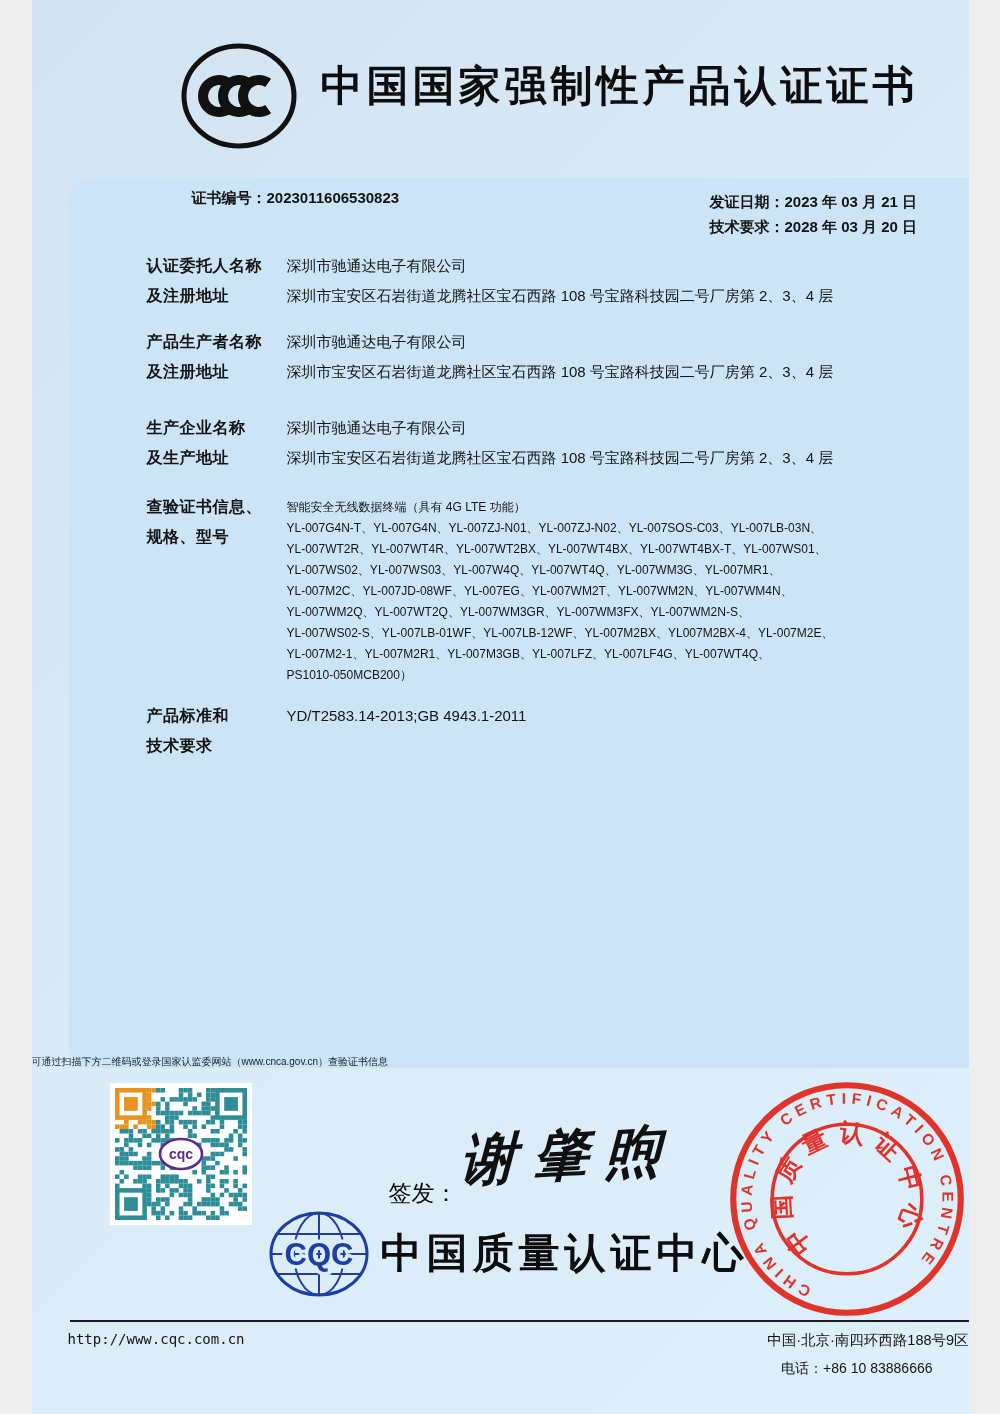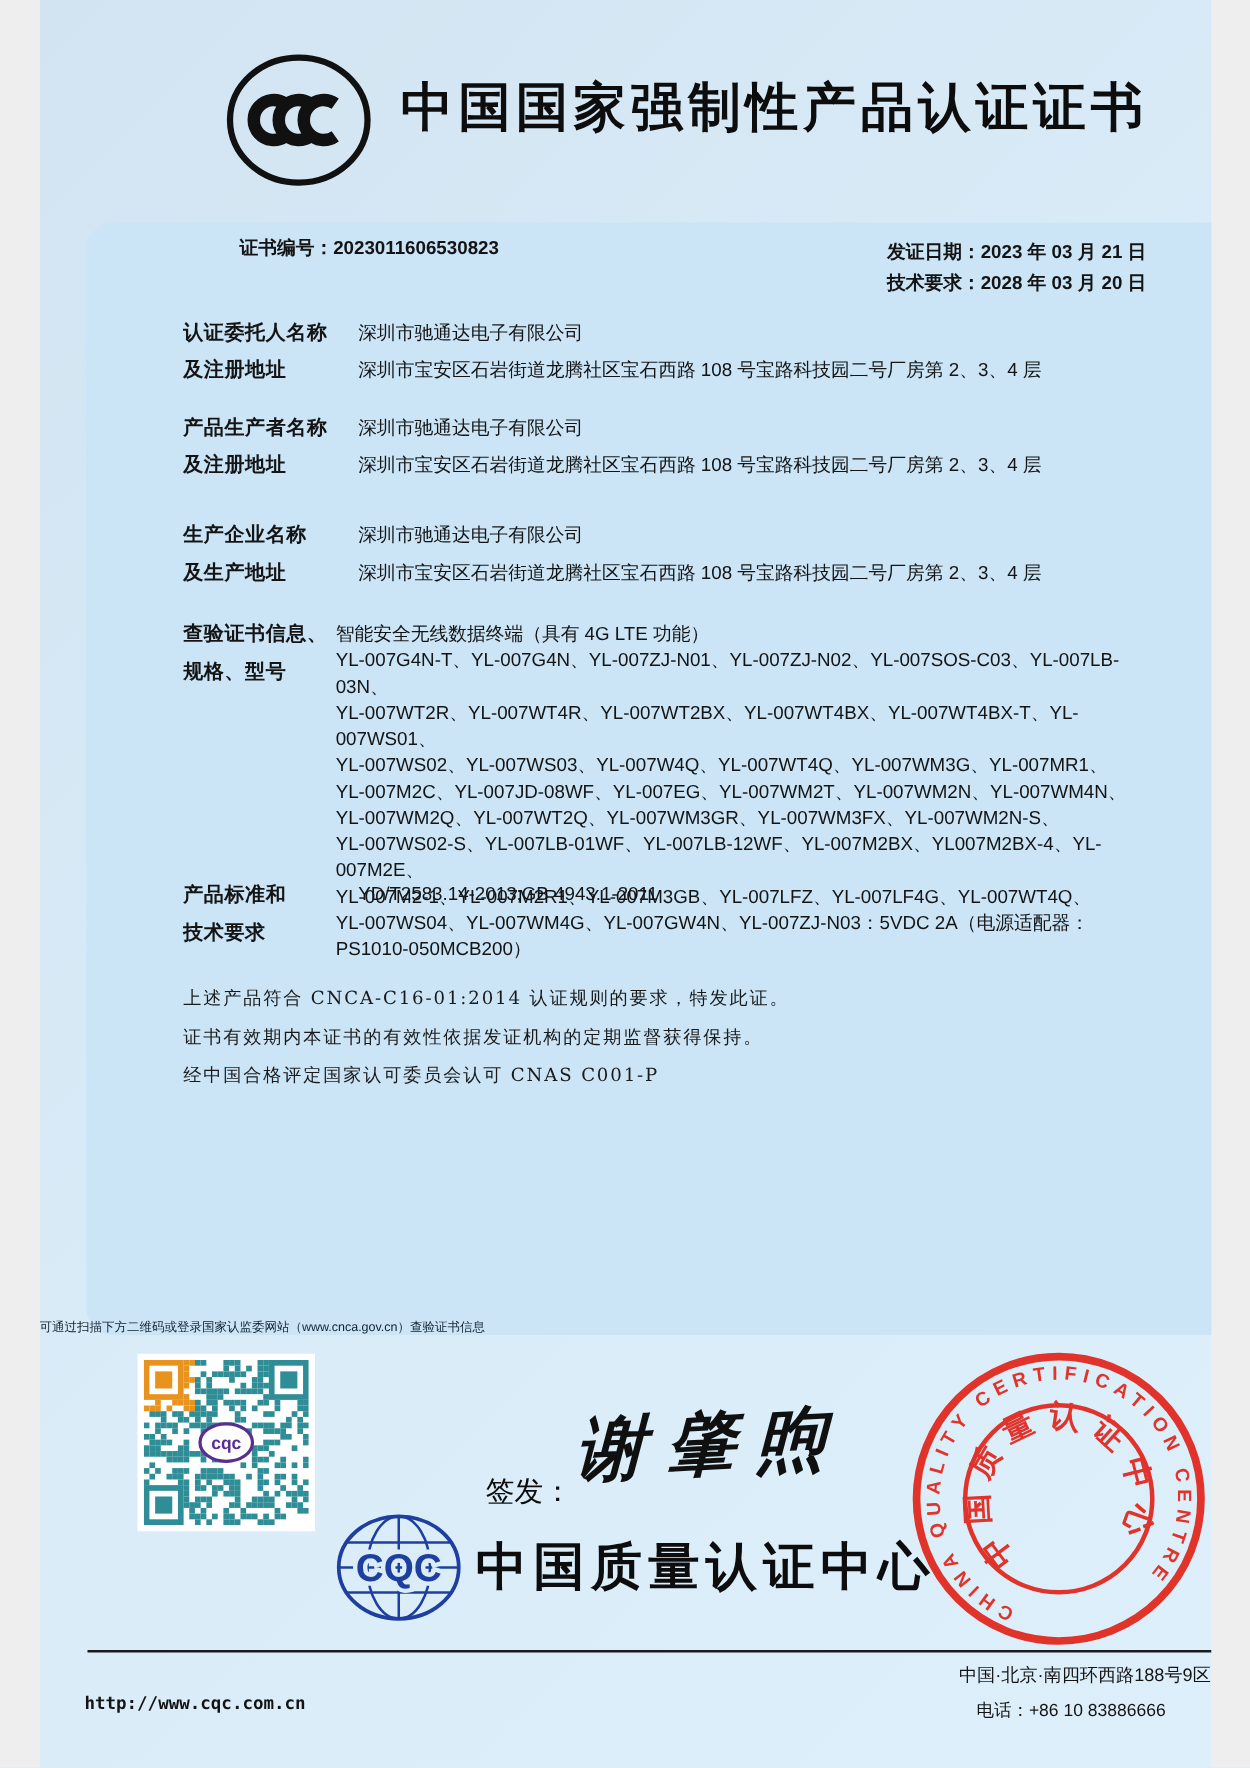--- a/index.html
+++ b/index.html
@@ -7,36 +7,36 @@
         background:linear-gradient(135deg,#d2e4f1 0%,#d9ecf8 55%,#ddeffb 100%);
         font-family:"Liberation Sans",sans-serif;color:#141414;}
   .panel{position:absolute;left:37px;top:178px;width:926px;height:890px;
          background:#cbe5f7;border-radius:22px;}
   .title{position:absolute;left:289px;top:58px;font-size:42px;font-weight:bold;letter-spacing:4px;color:#0d0d0d;}
   .ccc-logo{position:absolute;left:148px;top:42px;}
   .meta-left{position:absolute;left:160px;top:189px;font-size:15px;font-weight:bold;}
   .meta-right{position:absolute;left:678px;top:189px;font-size:15px;font-weight:bold;line-height:25px;}
   .flabel{position:absolute;left:115px;font-size:16px;font-weight:bold;letter-spacing:.5px;}
   .fvalue{position:absolute;left:255px;font-size:15px;}
-  .prod-lines{position:absolute;left:237px;top:497px;font-size:15px;line-height:21px;width:660px;}
+  .prod-lines{position:absolute;left:255px;top:497px;font-size:12px;line-height:21px;width:660px;}
   .statements{position:absolute;left:115px;top:784px;font-size:14.5px;line-height:31px;
               font-family:"DejaVu Serif","Liberation Serif",serif;letter-spacing:1.5px;color:#1a1a1a;}
   .verify-note{position:absolute;left:0;top:1055px;width:1000px;text-align:left;font-size:10px;color:#10202e;}
   .qr{position:absolute;left:78px;top:1083px;width:142px;height:142px;background:#fff;padding:0;}
   .qr svg{display:block;margin:5px;}
   .sign-label{position:absolute;left:357px;top:1178px;font-size:23px;color:#0d0d0d;}
   .sign-name{position:absolute;left:428px;top:1118px;font-size:56px;font-weight:bold;letter-spacing:16px;
              font-family:"DejaVu Serif","Liberation Serif",serif;font-style:italic;
              transform:rotate(-3deg) skewX(-4deg);color:#101010;}
   .cqc-logo{position:absolute;left:236px;top:1210px;}
   .issuer-name{position:absolute;left:349px;top:1226px;font-size:41px;font-weight:600;letter-spacing:5px;color:#0d0d0d;}
   .stamp{position:absolute;left:692px;top:1076px;width:246px;height:246px;opacity:.93;}
   .footer-rule{position:absolute;left:38px;top:1320px;width:924px;border-top:2px solid #1b1b1b;}
-  .footer-url{position:absolute;left:36px;top:1331px;font-size:14px;font-weight:bold;
-              font-family:"DejaVu Sans Mono","Liberation Mono",monospace;margin-top:24px;}
+  .footer-url{position:absolute;left:36px;top:1331px;font-size:14px;font-weight:normal;
+              font-family:"DejaVu Sans Mono","Liberation Mono",monospace;}
   .footer-addr{position:absolute;left:0;top:1331px;width:1000px;text-align:right;font-size:14.5px;}
   .footer-phone{position:absolute;right:36px;top:1360px;font-size:14px;}
 </style>
 </head>
 <body>
 
 <div class="page">
 
   <svg class="ccc-logo" width="118" height="108" viewBox="0 0 118 108">
     <ellipse cx="59" cy="54" rx="55" ry="50" fill="none" stroke="#111" stroke-width="5"></ellipse>
@@ -76,33 +76,27 @@
   <div class="flabel" style="top:527px">规格、型号</div>
   <div class="prod-lines">
     <div>智能安全无线数据终端（具有 4G LTE 功能）</div>
     <div>YL-007G4N-T、YL-007G4N、YL-007ZJ-N01、YL-007ZJ-N02、YL-007SOS-C03、YL-007LB-03N、</div>
     <div>YL-007WT2R、YL-007WT4R、YL-007WT2BX、YL-007WT4BX、YL-007WT4BX-T、YL-007WS01、</div>
     <div>YL-007WS02、YL-007WS03、YL-007W4Q、YL-007WT4Q、YL-007WM3G、YL-007MR1、</div>
     <div>YL-007M2C、YL-007JD-08WF、YL-007EG、YL-007WM2T、YL-007WM2N、YL-007WM4N、</div>
     <div>YL-007WM2Q、YL-007WT2Q、YL-007WM3GR、YL-007WM3FX、YL-007WM2N-S、</div>
     <div>YL-007WS02-S、YL-007LB-01WF、YL-007LB-12WF、YL-007M2BX、YL007M2BX-4、YL-007M2E、</div>
     <div>YL-007M2-1、YL-007M2R1、YL-007M3GB、YL-007LFZ、YL-007LF4G、YL-007WT4Q、</div>
-    <div>YL-007WS04、YL-007WM4G、YL-007GW4N、YL-007ZJ-N03：5VDC 2A（电源适配器：</div>
     <div>PS1010-050MCB200）</div>
   </div>
 
   <div class="flabel" style="top:706px">产品标准和</div>
   <div class="flabel" style="top:736px">技术要求</div>
   <div class="fvalue" style="top:707px">YD/T2583.14-2013;GB 4943.1-2011</div>
 
-  <div class="statements">
-    <div>上述产品符合 CNCA-C16-01:2014 认证规则的要求，特发此证。</div>
-    <div>证书有效期内本证书的有效性依据发证机构的定期监督获得保持。</div>
-    <div>经中国合格评定国家认可委员会认可 CNAS C001-P</div>
-  </div>
 
   <div class="verify-note">可通过扫描下方二维码或登录国家认监委网站（www.cnca.gov.cn）查验证书信息</div>
 
   <div class="qr">
     <svg id="qr-svg" width="132" height="132" viewBox="0 0 132 132">
         <rect x="31.86" y="0.00" width="4.55" height="4.55" fill="#e8931d"></rect>
         <rect x="36.41" y="0.00" width="4.55" height="4.55" fill="#e8931d"></rect>
         <rect x="40.97" y="0.00" width="4.55" height="4.55" fill="#2e8d96"></rect>
         <rect x="45.52" y="0.00" width="4.55" height="4.55" fill="#2e8d96"></rect>
         <rect x="63.72" y="0.00" width="4.55" height="4.55" fill="#2e8d96"></rect>

